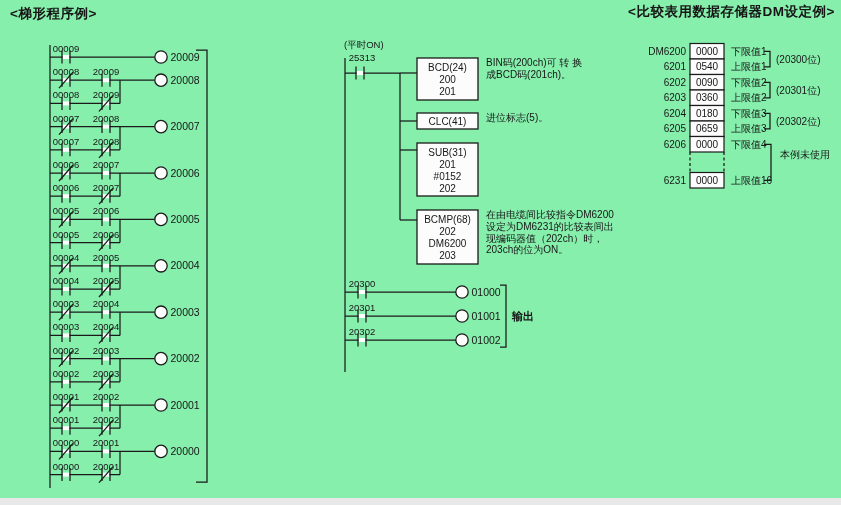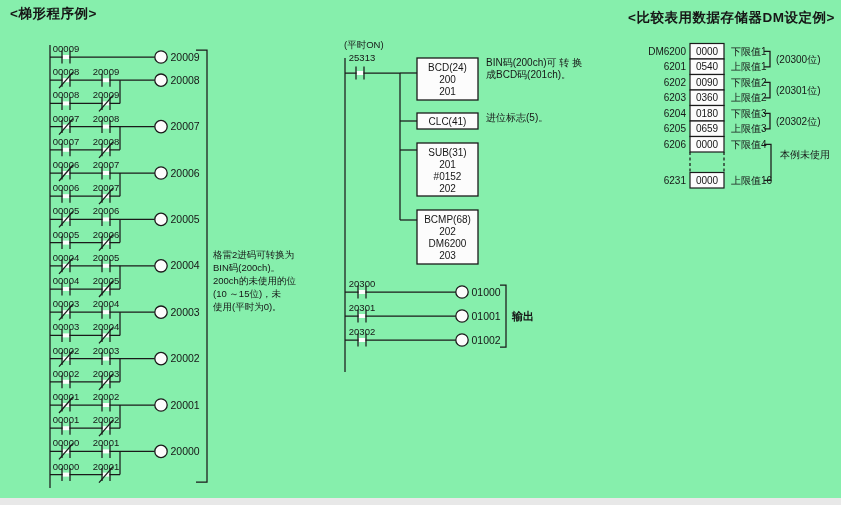--- a/index.html
+++ b/index.html
@@ -2,21 +2,21 @@
 <html><head>
 <meta charset="utf-8">
 <style>
   html,body{margin:0;padding:0;background:#e8e8e8;}
   .page{position:relative;width:841px;height:498px;background:#86efac;overflow:hidden;
         font-family:"Liberation Sans",sans-serif;color:#161616;}
   svg{position:absolute;left:0;top:0;}
   svg text{font-family:"Liberation Sans",sans-serif;fill:#161616;}
   .title{position:absolute;font-size:13.5px;font-weight:bold;letter-spacing:.5px;white-space:nowrap;}
   #title-left{left:10px;top:5px;}
-  #title-right{left:628px;top:9px;}
+  #title-right{left:628px;top:3px;}
   .note{position:absolute;white-space:pre-line;font-size:10px;line-height:11.8px;color:#161616;}
   #note-left{left:213px;top:248px;font-size:9.5px;line-height:13px;}
   #note-bcd{left:486px;top:57px;}
   #note-clc{left:486px;top:112px;}
   #note-sub{left:486px;top:140px;}
   #note-bcmp{left:486px;top:209px;}
 </style>
 </head>
 <body>
 
@@ -329,21 +329,20 @@
       <polyline points="764,51.25 770,51.25 770,66.75 764,66.75" fill="none" stroke="#1a1a1a" stroke-width="1.25"></polyline>
       <text x="776" y="62.5" font-size="10" text-anchor="start">(20300位)</text>
       <polyline points="764,82.25 770,82.25 770,97.75 764,97.75" fill="none" stroke="#1a1a1a" stroke-width="1.25"></polyline>
       <text x="776" y="93.5" font-size="10" text-anchor="start">(20301位)</text>
       <polyline points="764,113.25 770,113.25 770,128.75 764,128.75" fill="none" stroke="#1a1a1a" stroke-width="1.25"></polyline>
       <text x="776" y="124.5" font-size="10" text-anchor="start">(20302位)</text>
       <polyline points="764,144.25 771,144.25 771,180.25 764,180.25" fill="none" stroke="#1a1a1a" stroke-width="1.25"></polyline>
       <text x="780" y="158" font-size="10" text-anchor="start">本例未使用</text>
     </svg>
 
-  <div class="note" id="note-left">格雷2进码可转换为
-BIN码(200ch)。
-200ch的未使用的位
-(10 ～15位)，未
-使用(平时为0)。</div>
   <div class="note" id="note-bcd">BIN码(200ch)可 转 换
 成BCD码(201ch)。</div>
   <div class="note" id="note-clc">进位标志(5)。</div>
+  <div class="note" id="note-bcmp">在由电缆间比较指令DM6200
+设定为DM6231的比较表间出
+现编码器值（202ch）时，
+203ch的位为ON。</div>
 </div>
 
 </body></html>

